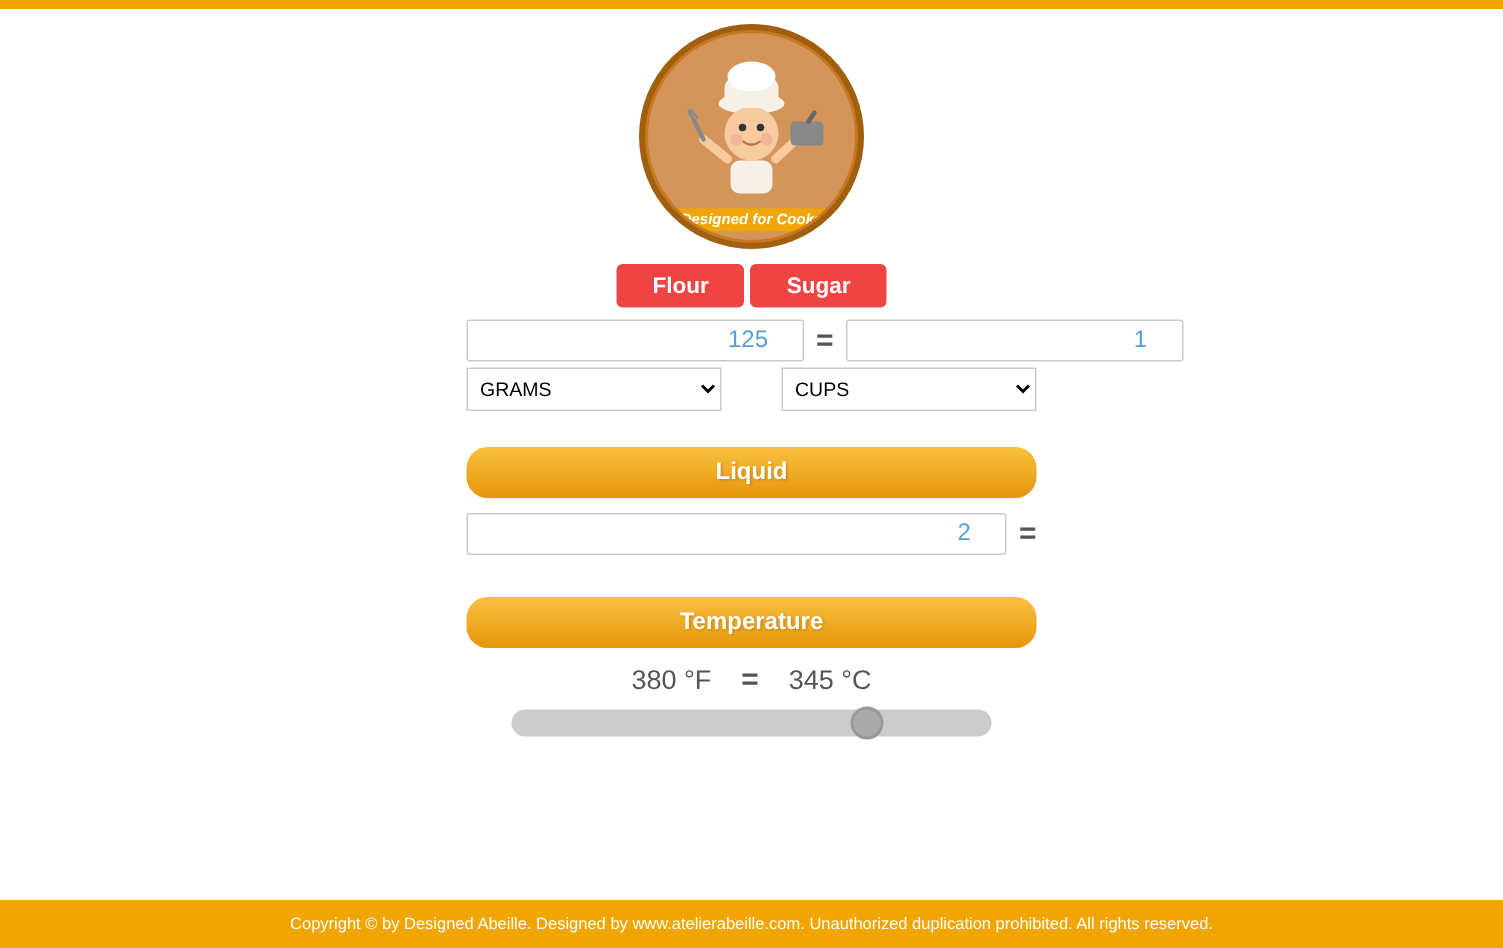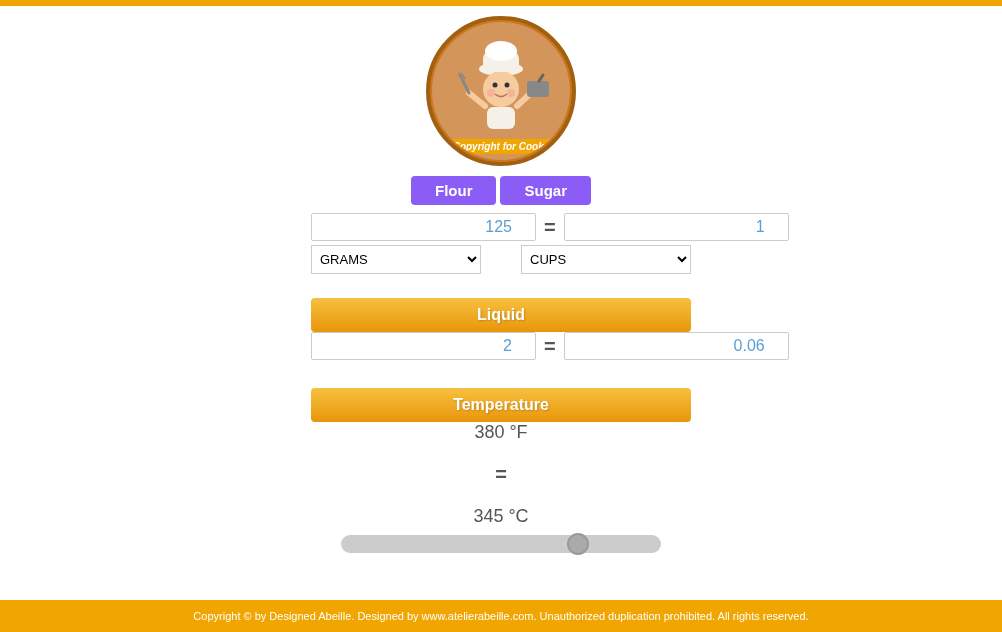--- a/index.html
+++ b/index.html
@@ -70,36 +70,37 @@
     .tabs {
       display: flex;
       gap: 4px;
       margin-bottom: 8px;
       justify-content: flex-start;
     }
     .tab-btn {
       padding: 6px 24px;
       border: none;
       border-radius: 4px;
-      background: #8b5cf6;
+      background: #ef4444;
       color: #fff;
       font-size: 15px;
       font-weight: bold;
       cursor: pointer;
       font-family: Arial, sans-serif;
     }
 
     .section-header {
       background: linear-gradient(to bottom, #f7c040, #e8960a);
-      border-radius: 4px;
+      border-radius: 14px;
       text-align: center;
       padding: 8px 0;
       font-size: 16px;
       font-weight: bold;
       color: #fff;
+      margin-bottom: 10px;
       width: 380px;
       text-shadow: 1px 1px 2px rgba(0,0,0,0.2);
     }
 
     .converter-row {
       display: flex;
       align-items: center;
       gap: 8px;
       margin-bottom: 4px;
       width: 380px;
@@ -140,21 +141,20 @@
     }
 
     
     .temp-display {
       display: flex;
       align-items: center;
       justify-content: center;
       gap: 20px;
       margin-bottom: 8px;
       width: 380px;
-      flex-direction: column;
     }
     .temp-val {
       font-size: 18px;
       color: #555;
     }
     .temp-equals {
       font-size: 20px;
       color: #555;
       font-weight: bold;
     }
@@ -242,21 +242,21 @@
 
           <line x1="76" y1="75" x2="90" y2="62" stroke="#f7cba0" stroke-width="6" stroke-linecap="round"></line>
           <rect x="86" y="50" width="22" height="16" rx="3" fill="#888"></rect>
           <line x1="98" y1="50" x2="102" y2="44" stroke="#666" stroke-width="3" stroke-linecap="round"></line>
 
           <rect x="46" y="76" width="28" height="22" rx="6" fill="#f5f0e8"></rect>
 
           <rect x="40" y="35" width="40" height="6" rx="3" fill="#f5f0e8"></rect>
         </svg>
         <div class="banner">
-          <span>Copyright for Cooks</span>
+          <span>Designed for Cooks</span>
         </div>
       </div>
     </div>
   </div>
 
   <div class="tabs">
     <button class="tab-btn">Flour</button>
     <button class="tab-btn">Sugar</button>
   </div>
 
@@ -283,21 +283,20 @@
     </div>
   </div>
 
   <div class="section-block">
     <div class="section-header">
       <span>Liquid</span>
     </div>
     <div class="converter-row">
       <input class="input-box" type="number" value="2" style="">
       <span class="equals">=</span>
-      <input class="input-box" type="number" value="0.06" style="">
     </div>
     <div class="select-row">
       <div class="spacer-equals"></div>
     </div>
   </div>
 
   <div class="section-block">
     <div class="section-header">
       <span>Temperature</span>
     </div>

